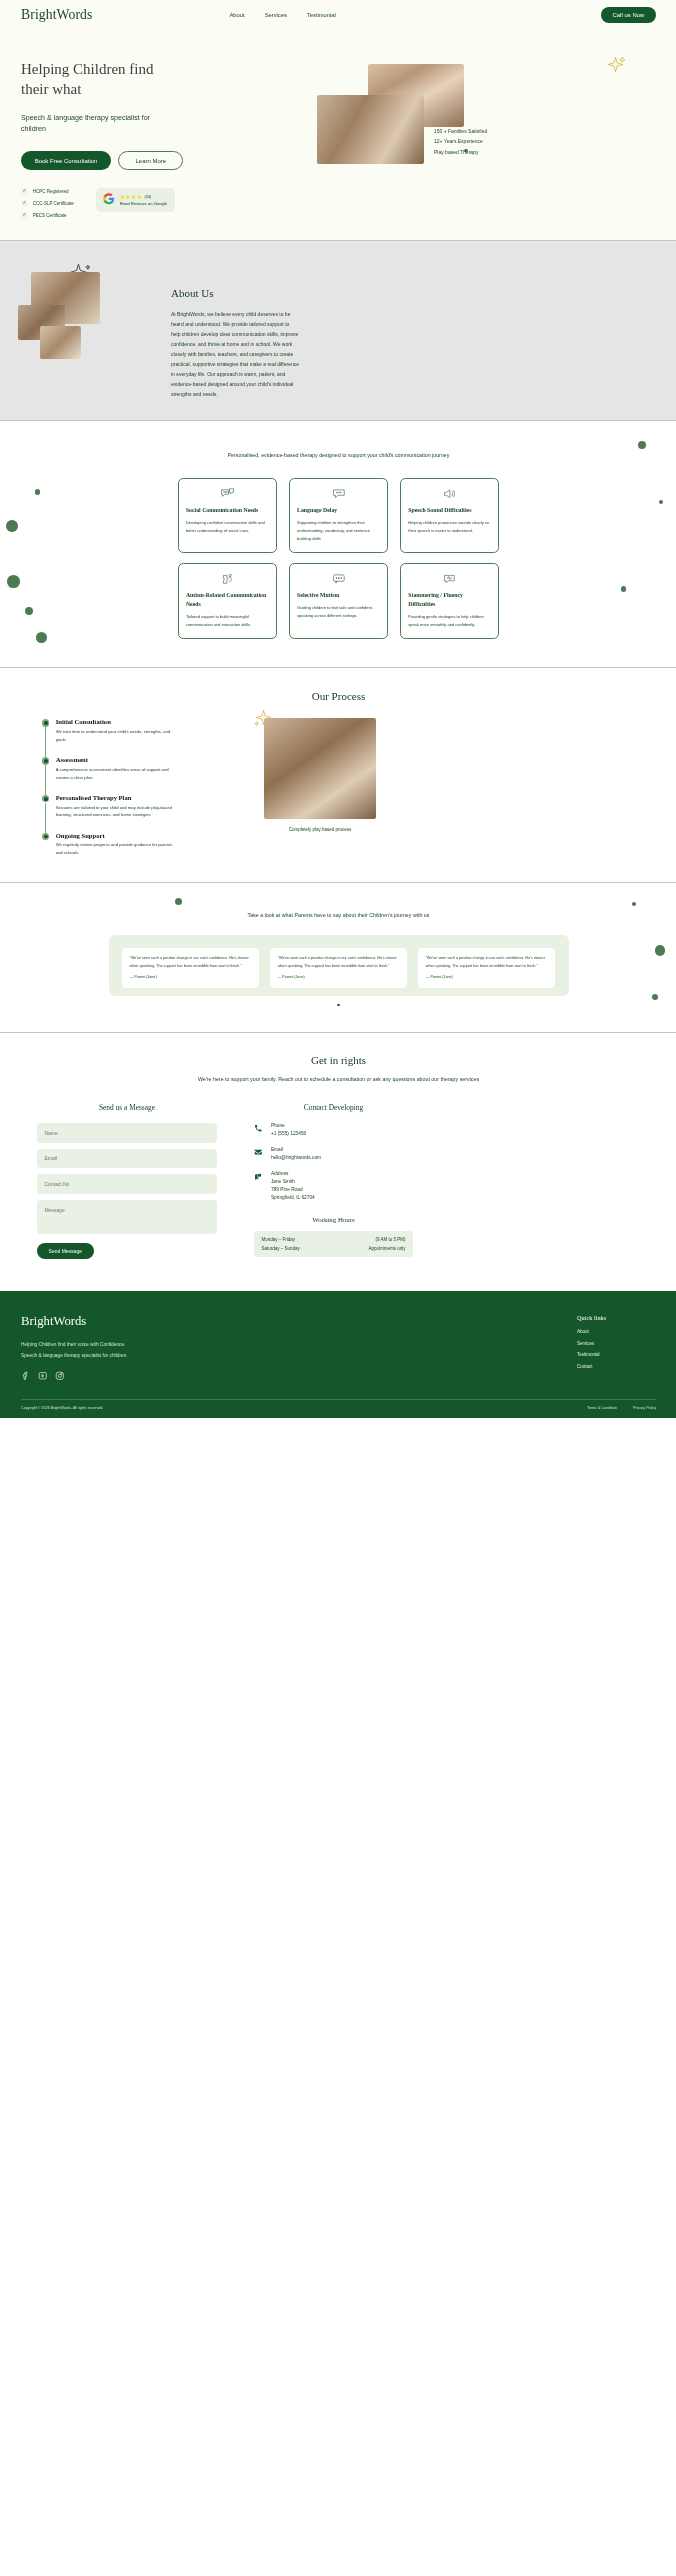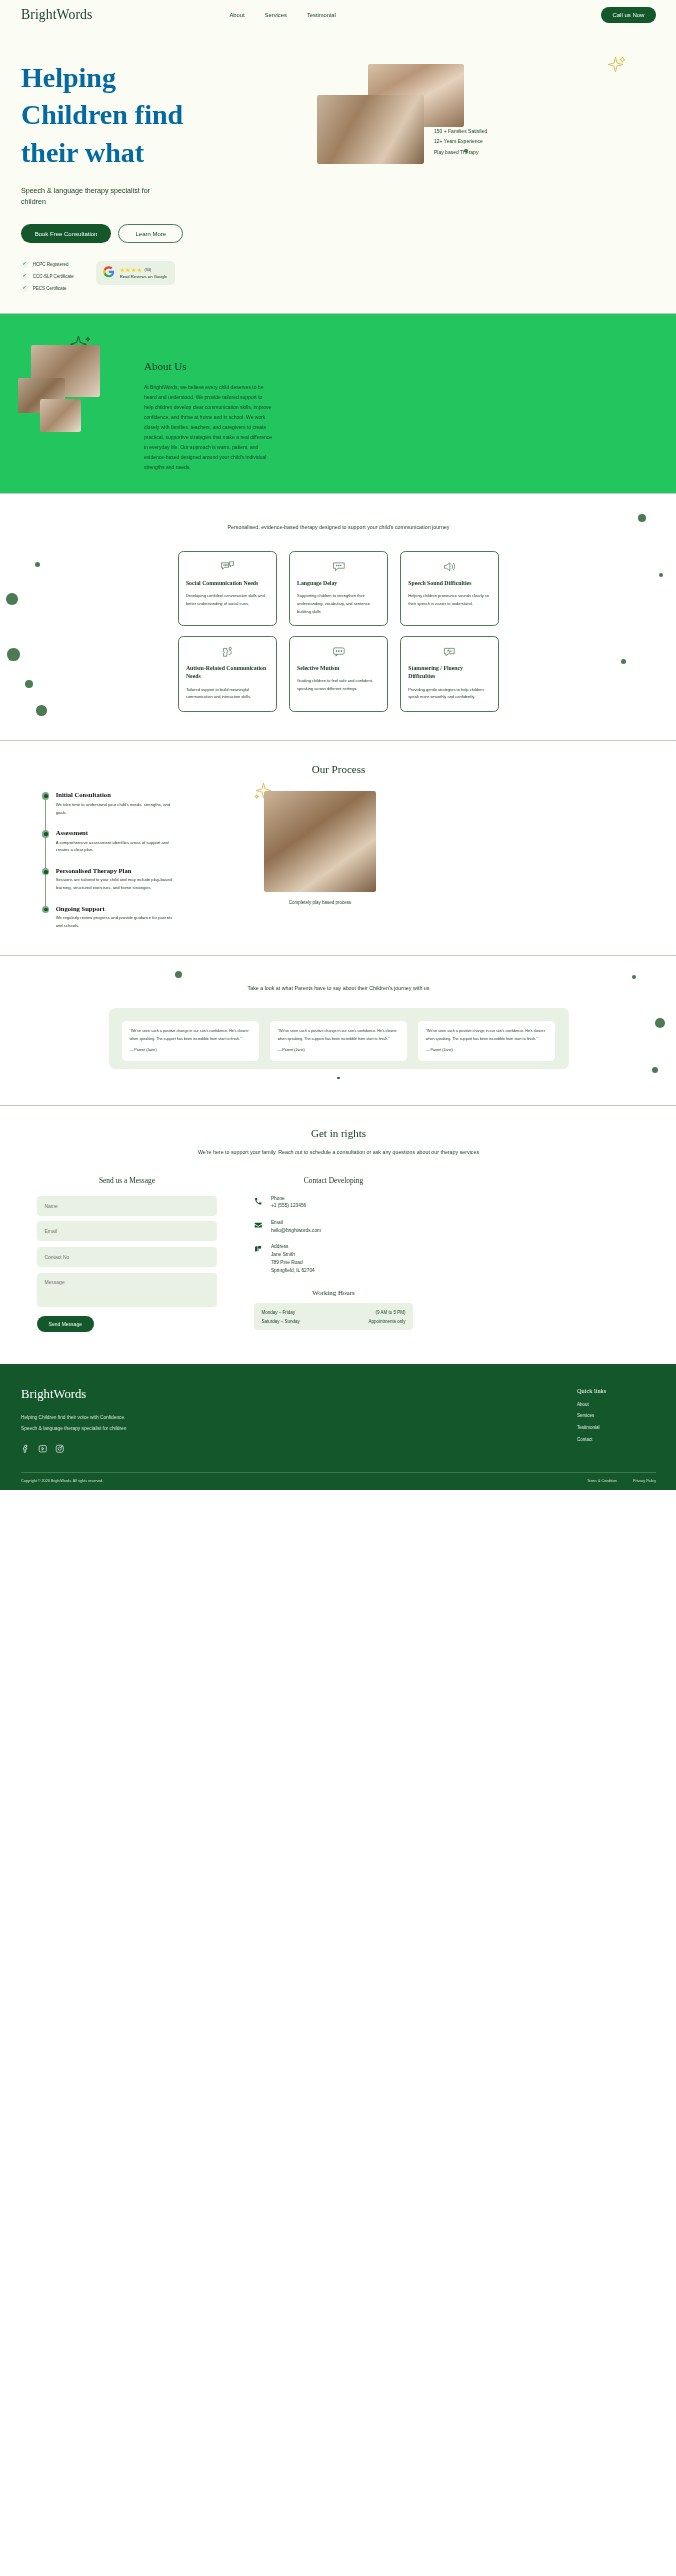--- a/index.html
+++ b/index.html
@@ -55,25 +55,25 @@
   }
   .hero-inner {
     display: flex;
     padding: 12.7px 21px 0 21px;
     position: relative;
     z-index: 3;
   }
   .hero-left { width: 296px; padding-top: 16px; }
   .hero-h1 {
     font-family: "Liberation Serif", serif;
-    font-size: 28px;
+    font-size: 15px;
     line-height: 1.35;
-    color: #0369a1;
+    color: #404040;
     max-width: 174px;
-    font-weight: 700;
+    font-weight: 400;
   }
   .hero-sub {
     margin-top: 13.7px;
     font-size: 7.1px;
     line-height: 1.55;
     color: #1d4527;
     max-width: 132px;
   }
   .hero-btns { margin-top: 16px; display: flex; gap: 7.4px; }
   .btn-primary {
@@ -124,22 +124,22 @@
     position: absolute; right: 30px; top: 11.6px; width: 21px; height: 21px;
     color: #d8b641; z-index: 4;
   }
   .dot { position: absolute; border-radius: 50%; }
   .d1 { width: 6.9px; height: 6.9px; background: #4c7a52; left: 118px; top: 51px; }
   .d2 { width: 4.2px;  height: 4.2px;  background: #4c7a52; left: 104px; top: 70px; }
   .d3 { width: 3.7px;  height: 3.7px;  background: #4c7a52; left: 147px; top: 106px; }
 
   
   .about {
-    padding: 23px 21px 21px 21px; display: flex; gap: 4px;
-    border-bottom: 0.5px solid #b9cdb9; position: relative; background: #22c55e;
+    padding: 23px 21px 21px 21px; display: flex; gap: 31px;
+    border-bottom: 0.5px solid #b9cdb9; position: relative; background: #e5e5e5;
   }
   .about-media { position: relative; width: 79px; }
   .about-img1 {
     position: absolute; left: 9.5px; top: 8.5px; width: 69px; height: 52px;
     background: linear-gradient(135deg,#cdb9a2 0%,#9a7b5e 45%,#e3d4c1 100%);
   }
   .about-img2 {
     position: absolute; left: -3.2px; top: 41px; width: 47px; height: 35px;
     background: linear-gradient(135deg,#b8a78f 0%,#8a6c4f 50%,#d6c5ae 100%);
   }

